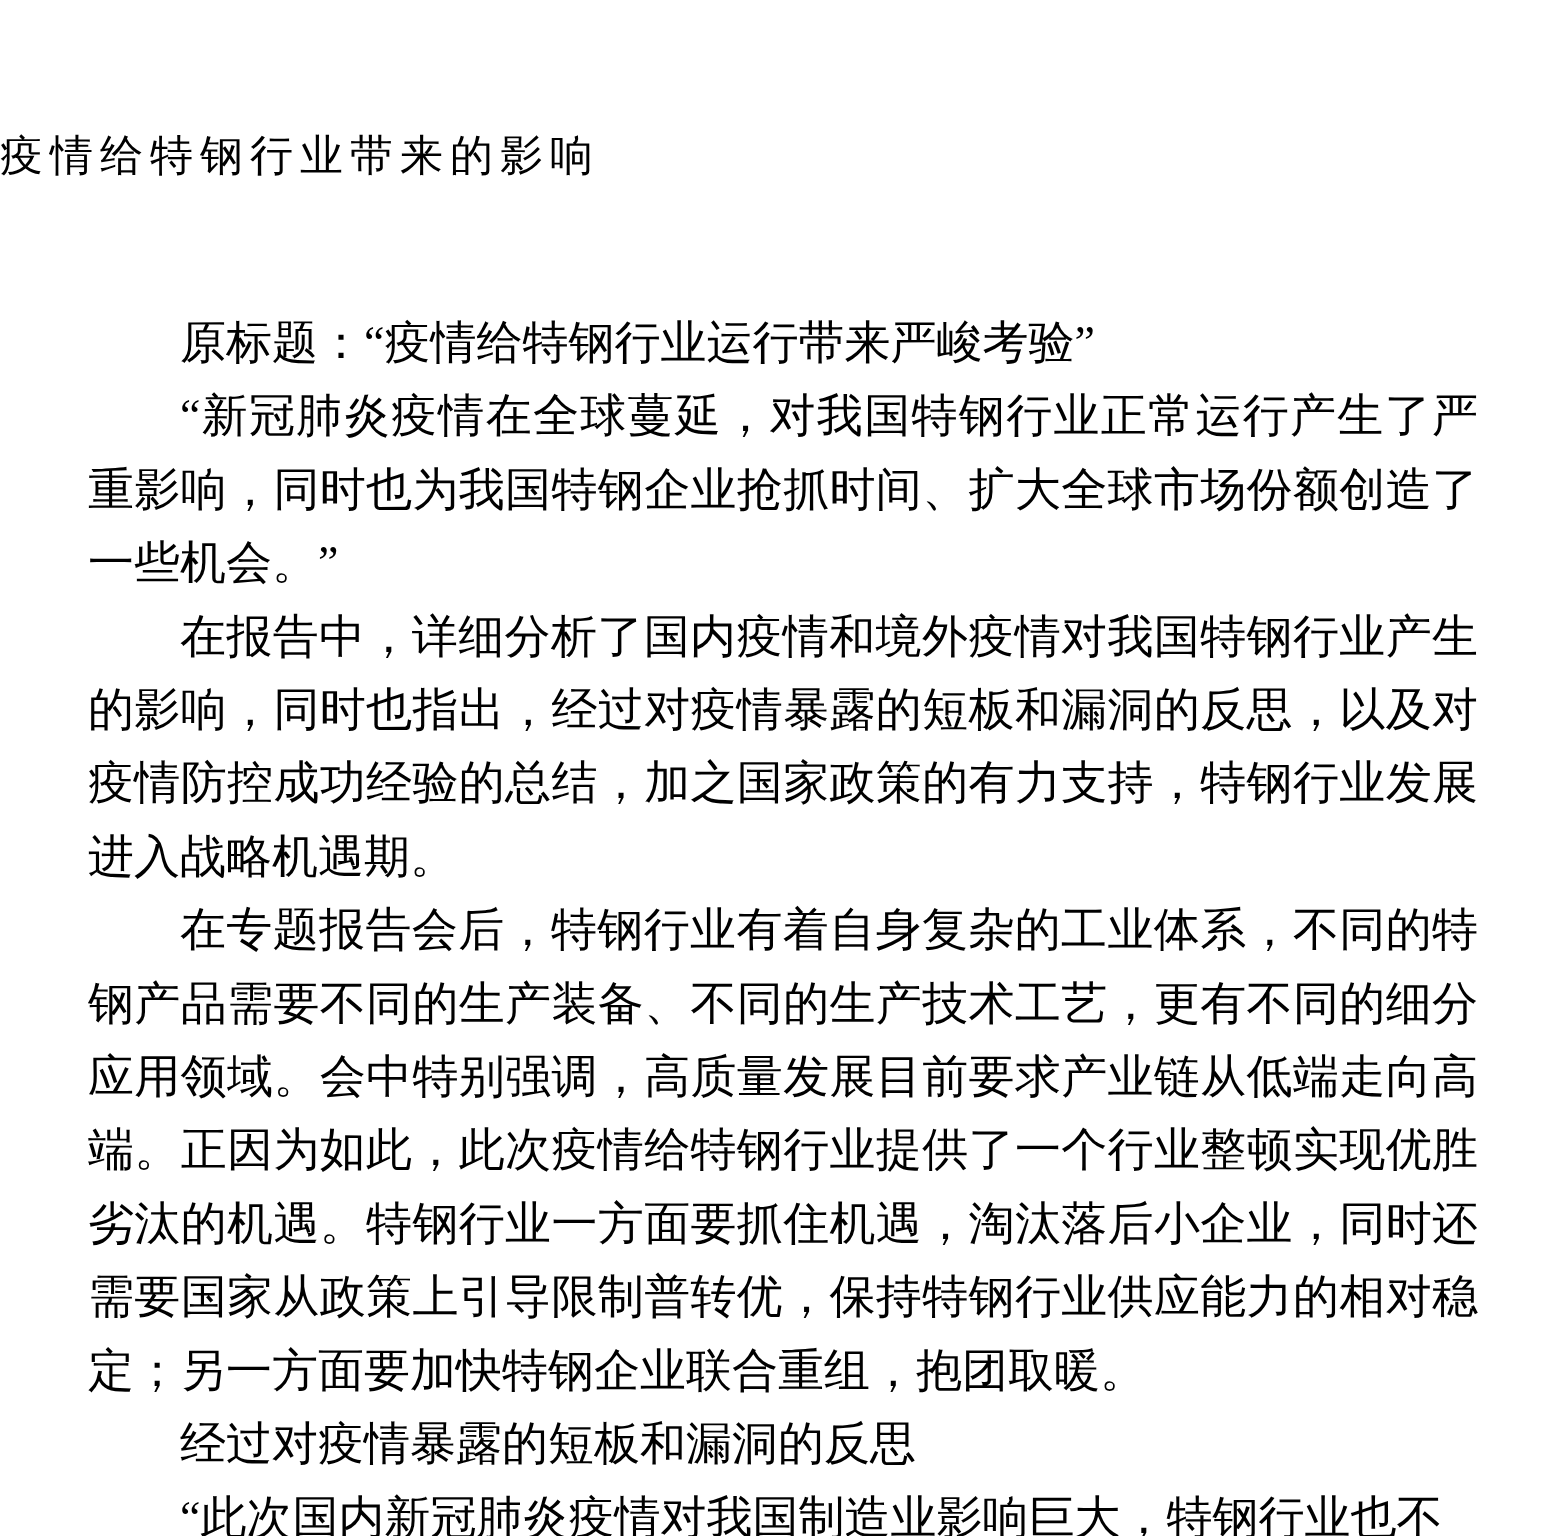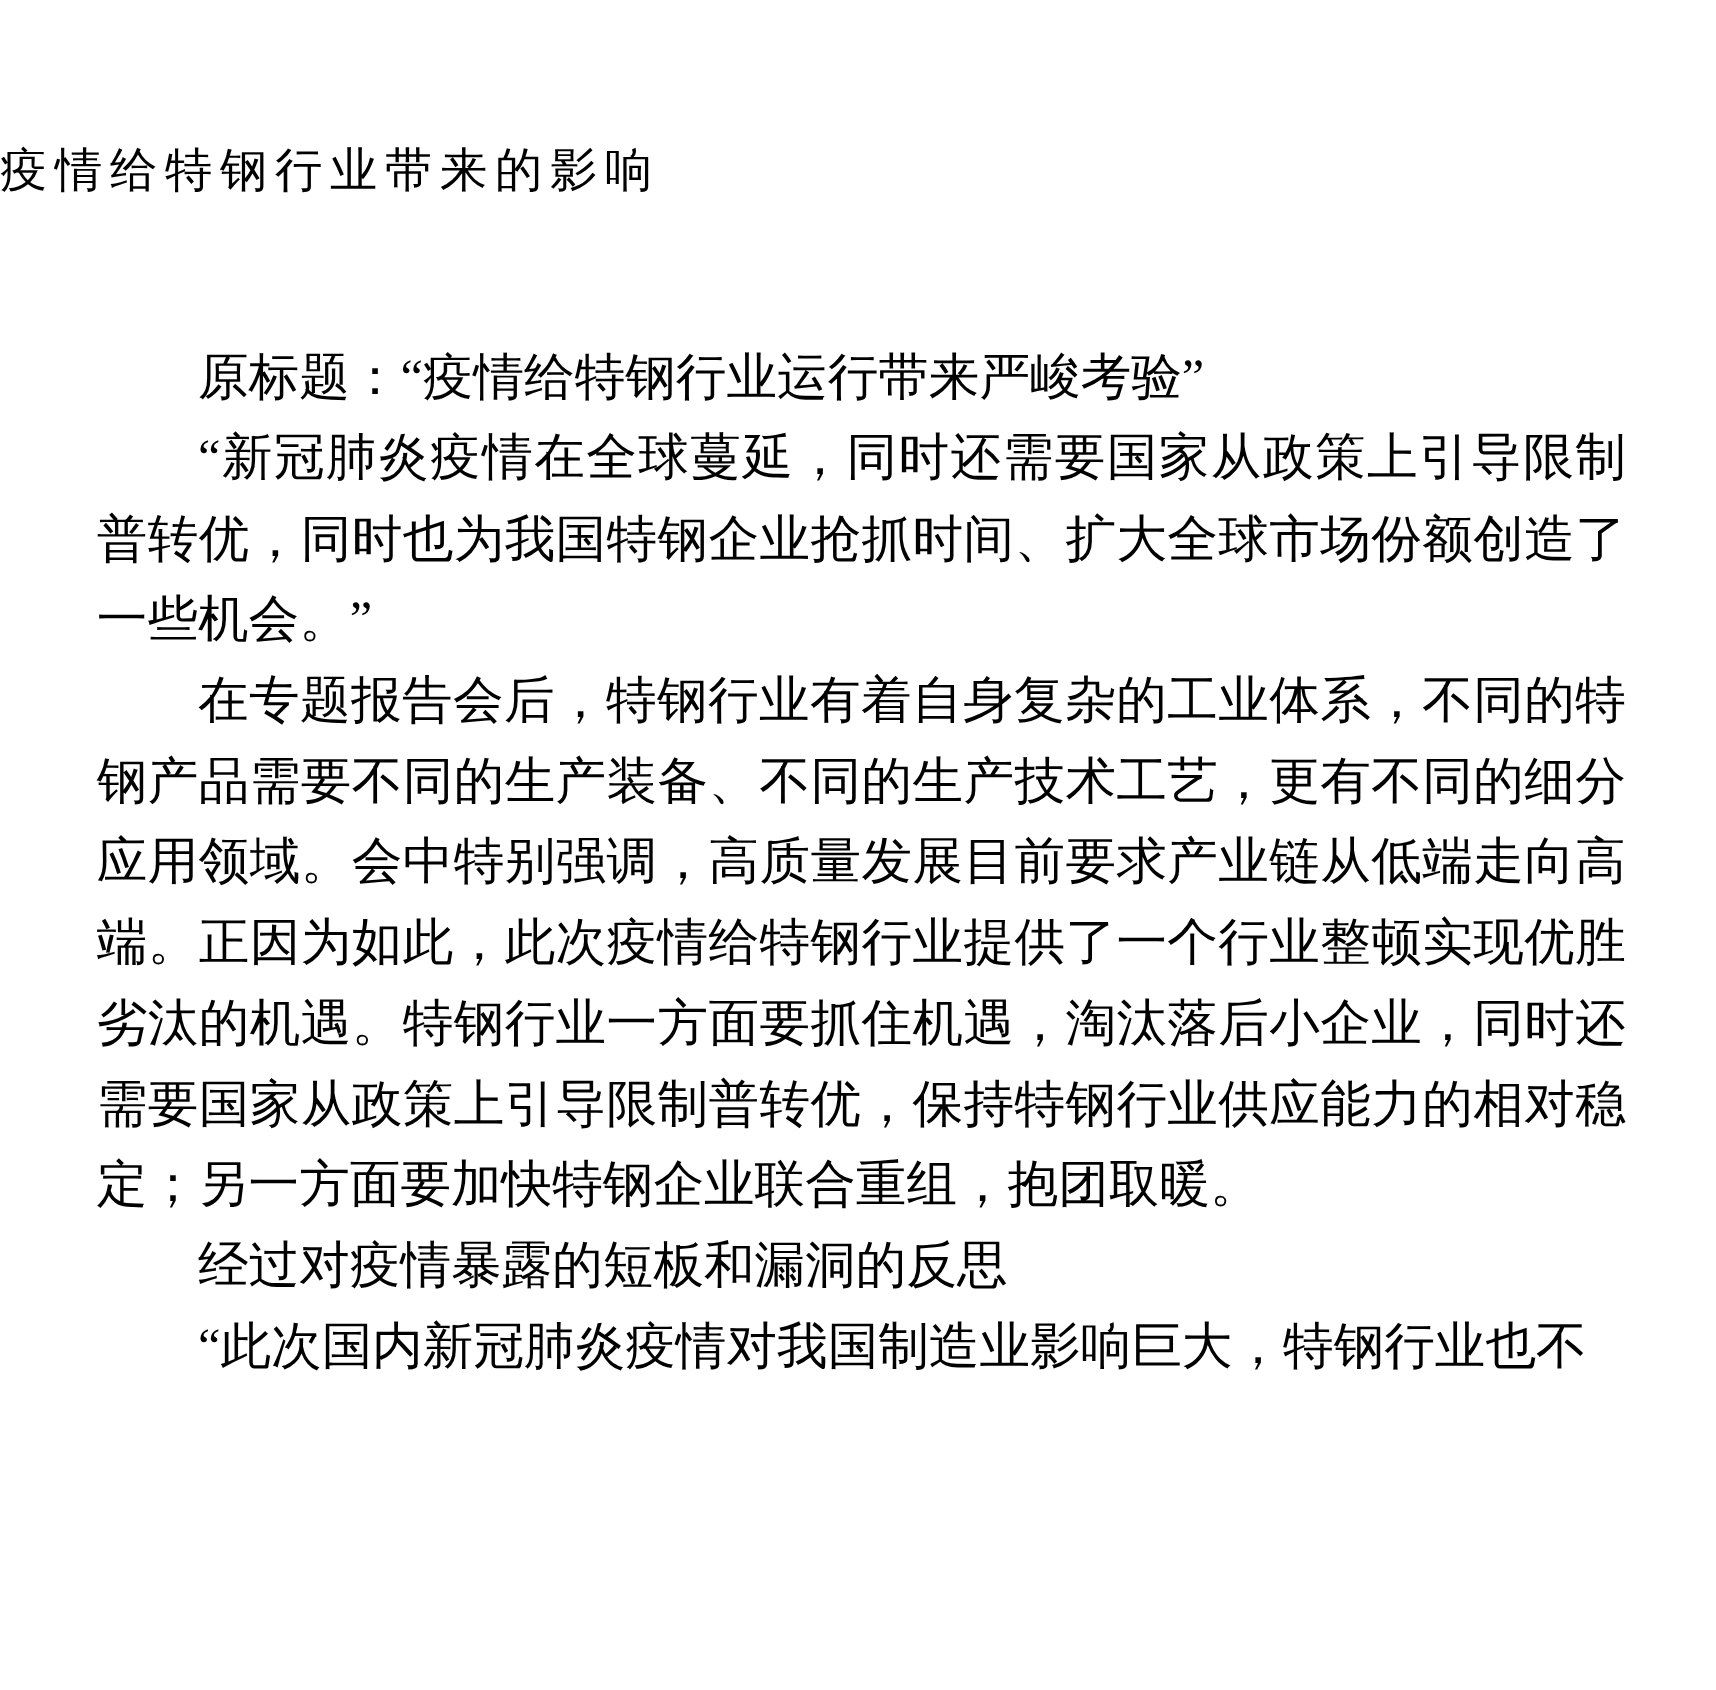--- a/index.html
+++ b/index.html
@@ -54,19 +54,20 @@
 </style>
 </head>
 <body>
 
 <div class="page">
 
   <div class="doc-title">疫情给特钢行业带来的影响</div>
 
   <div class="doc-body">
     <p>原标题：“疫情给特钢行业运行带来严峻考验”</p>
-    <p>“新冠肺炎疫情在全球蔓延，同时还需要国家从政策上引导限制普转优，同时也为我国特钢企业抢抓时间、扩大全球市场份额创造了一些机会。”</p>
+    <p>“新冠肺炎疫情在全球蔓延，对我国特钢行业正常运行产生了严重影响，同时也为我国特钢企业抢抓时间、扩大全球市场份额创造了一些机会。”</p>
+    <p>在报告中，详细分析了国内疫情和境外疫情对我国特钢行业产生的影响，同时也指出，经过对疫情暴露的短板和漏洞的反思，以及对疫情防控成功经验的总结，加之国家政策的有力支持，特钢行业发展进入战略机遇期。</p>
     <p>在专题报告会后，特钢行业有着自身复杂的工业体系，不同的特钢产品需要不同的生产装备、不同的生产技术工艺，更有不同的细分应用领域。会中特别强调，高质量发展目前要求产业链从低端走向高端。正因为如此，此次疫情给特钢行业提供了一个行业整顿实现优胜劣汰的机遇。特钢行业一方面要抓住机遇，淘汰落后小企业，同时还需要国家从政策上引导限制普转优，保持特钢行业供应能力的相对稳定；另一方面要加快特钢企业联合重组，抱团取暖。</p>
     <p>经过对疫情暴露的短板和漏洞的反思</p>
     <p>“此次国内新冠肺炎疫情对我国制造业影响巨大，特钢行业也不</p>
   </div>
 
 </div>
 
 </body></html>

